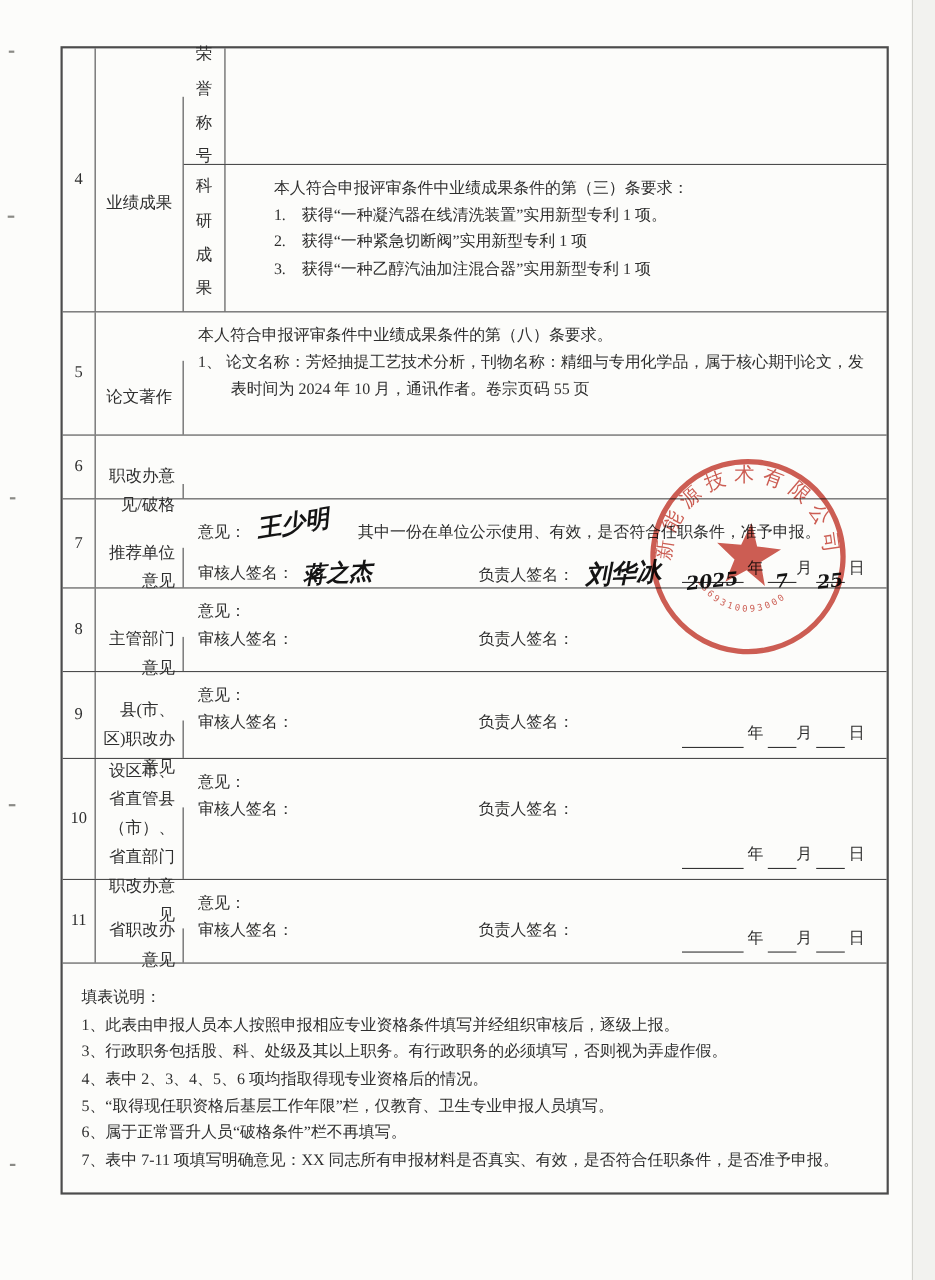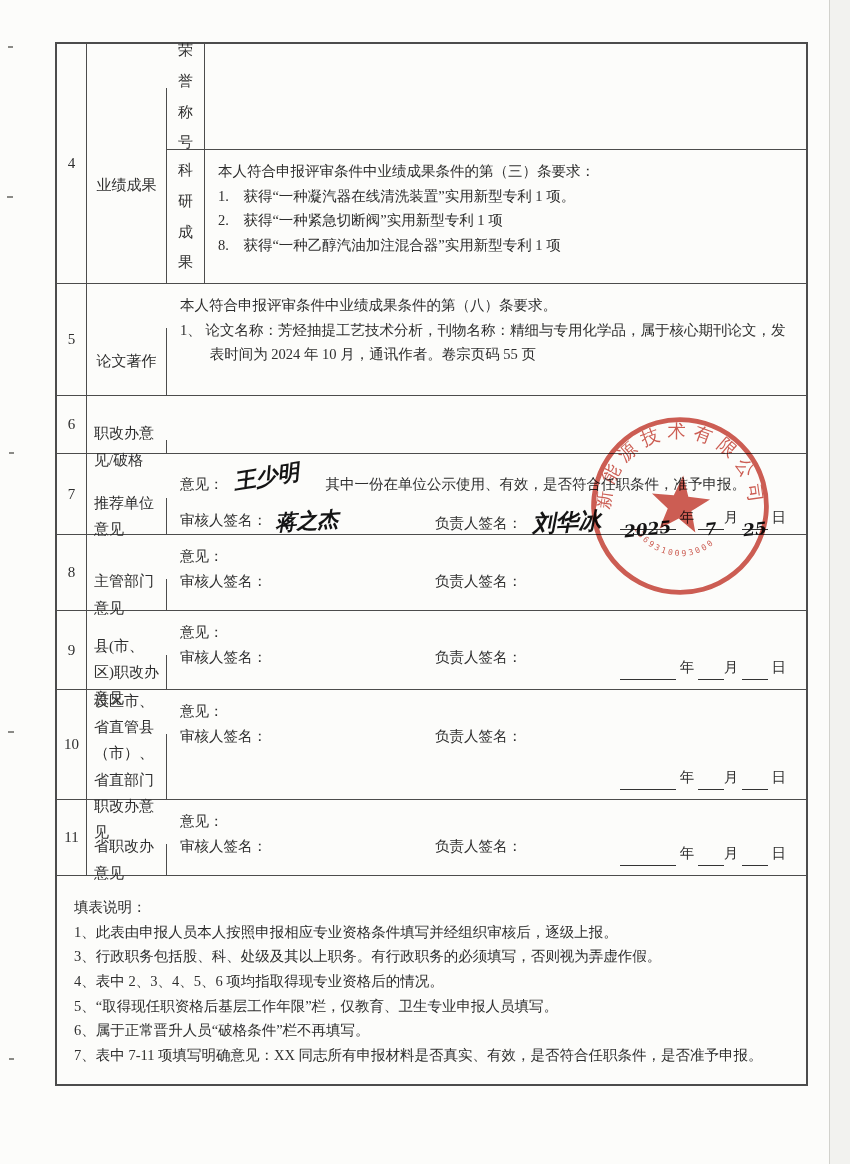--- a/index.html
+++ b/index.html
@@ -21,24 +21,24 @@
   .trow{ display:flex; border-bottom:1px solid #4c4c4c; }
   .trow:last-of-type{ border-bottom:none; }
   .cell-num{
     width:30px; flex:0 0 30px; border-right:1px solid #4c4c4c;
     display:flex; align-items:center; justify-content:center;
     font-size:15px;
   }
   .cell-label{
     width:80px; flex:0 0 80px; border-right:1px solid #4c4c4c;
     display:flex; align-items:center; justify-content:center;
-    text-align:left; font-size:15px; line-height:1.75; padding:4px 7px;margin-top:44px;
+    text-align:right; font-size:15px; line-height:1.75; padding:4px 7px;margin-top:44px;
   }
   .subcol{ flex:1; display:flex; flex-direction:column; }
-  .subrow{ display:flex; border-bottom:1px solid #4c4c4c; }
+  .subrow{ display:flex; border-bottom:1px solid #4c4c4c;gap:31px; }
   .subrow:last-child{ border-bottom:none; }
   .cell-sublabel{
     width:38px; flex:0 0 38px; border-right:1px solid #4c4c4c;
     display:flex; align-items:center; justify-content:center;
     font-size:15px; line-height:2.05; padding:4px 0;
   }
   .cell-sublabel span{ display:inline-block; width:1.05em; word-break:break-all; text-align:center; }
   .cell-content{
     flex:1; position:relative; padding:9px 14px 6px 13px;
     font-size:14.5px; line-height:1.7;
@@ -98,21 +98,21 @@
           <div class="cell-content"></div>
         </div>
         <div class="subrow" style="flex:1;">
           <div class="cell-sublabel">
             <span>科研成果</span>
           </div>
           <div class="cell-content">
             <p>本人符合申报评审条件中业绩成果条件的第（三）条要求：</p>
             <p class="list-item">1.　获得“一种凝汽器在线清洗装置”实用新型专利 1 项。</p>
             <p class="list-item">2.　获得“一种紧急切断阀”实用新型专利 1 项</p>
-            <p class="list-item">8.　获得“一种乙醇汽油加注混合器”实用新型专利 1 项</p>
+            <p class="list-item">3.　获得“一种乙醇汽油加注混合器”实用新型专利 1 项</p>
           </div>
         </div>
       </div>
     </div>
 
     <div class="trow" style="height:112px;">
       <div class="cell-num">5</div>
       <div class="cell-label">论文著作</div>
       <div class="cell-content">
         <p>本人符合申报评审条件中业绩成果条件的第（八）条要求。</p>

